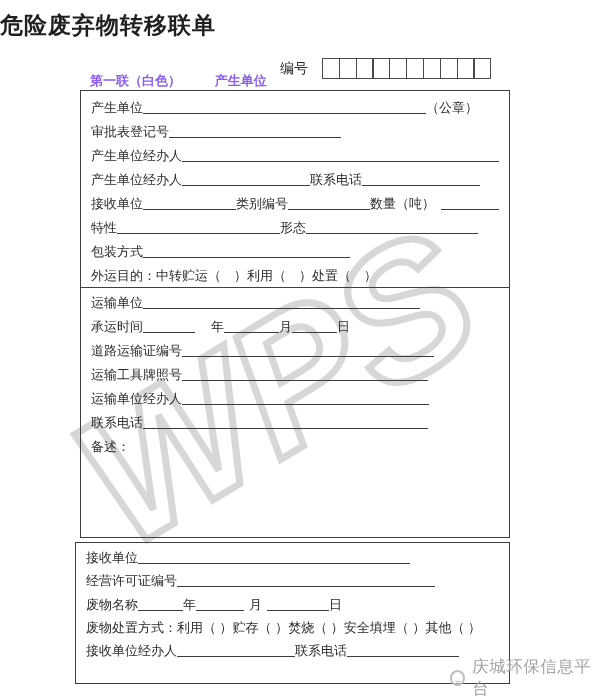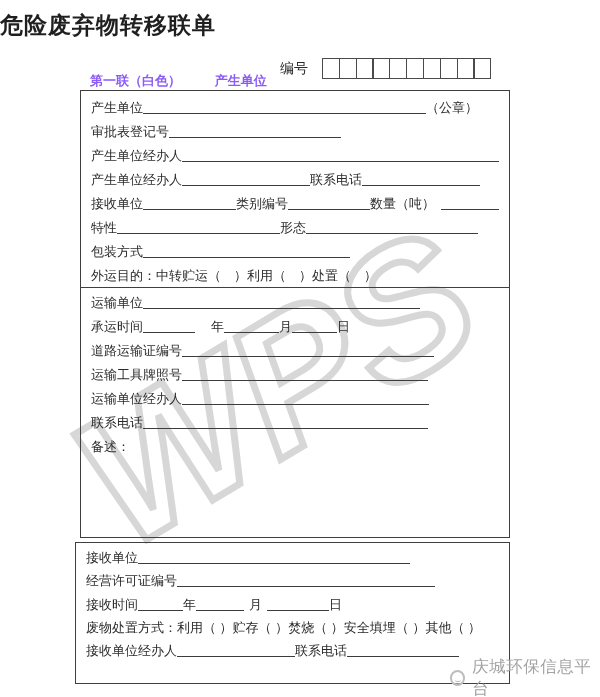--- a/index.html
+++ b/index.html
@@ -141,21 +141,21 @@
         <div class="frow"><span class="lab">联系电话</span><span class="ul" style="width: 285px;"></span></div>
         <div class="frow"><span class="lab">备述：</span></div>
       </div>
     <div class="spacer"></div>
   </div>
 
   <div class="fbox box-receiver">
     <div>
         <div class="frow"><span class="lab">接收单位</span><span class="ul" style="width: 272px;"></span></div>
         <div class="frow"><span class="lab">经营许可证编号</span><span class="ul" style="width: 258px;"></span></div>
-        <div class="frow"><span class="lab">接收时间</span><span class="ul" style="width: 45px;"></span><span class="lab">年</span><span class="ul" style="width: 48px;"></span><span class="gap" style="width: 5px;"></span><span class="lab">月</span><span class="gap" style="width: 5px;"></span><span class="ul" style="width: 62px;"></span><span class="lab">日</span></div>
+        <div class="frow"><span class="lab">废物名称</span><span class="ul" style="width: 45px;"></span><span class="lab">年</span><span class="ul" style="width: 48px;"></span><span class="gap" style="width: 5px;"></span><span class="lab">月</span><span class="gap" style="width: 5px;"></span><span class="ul" style="width: 62px;"></span><span class="lab">日</span></div>
         <div class="frow"><span class="lab">废物处置方式：利用（ ）贮存（ ）焚烧（ ）安全填埋（ ）其他（ ）</span></div>
         <div class="frow"><span class="lab">接收单位经办人</span><span class="ul" style="width: 118px;"></span><span class="lab">联系电话</span><span class="ul" style="width: 112px;"></span></div>
       </div>
   </div>
 
   <div class="brand">
     <span class="brand-icon"></span>
     <span class="brand-text">庆城环保信息平台</span>
   </div>
 

